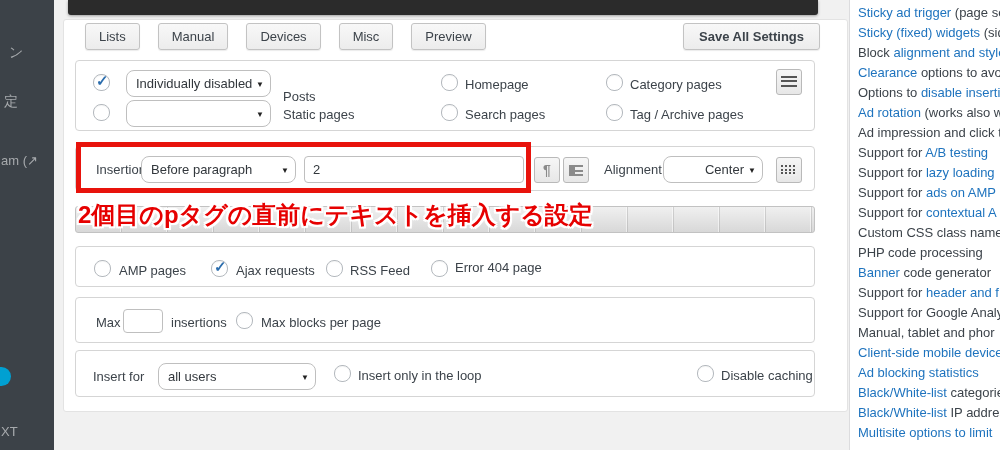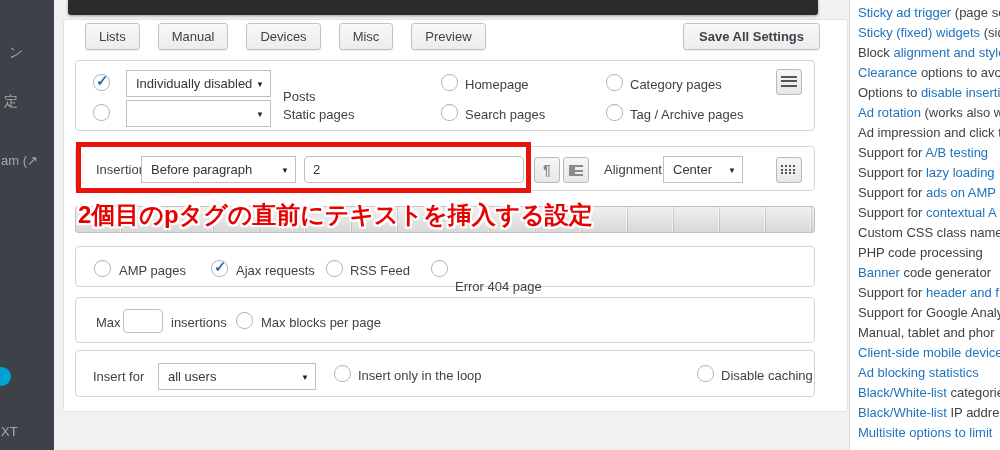--- a/index.html
+++ b/index.html
@@ -40,21 +40,21 @@
   .red-frame{position:absolute;left:76px;top:142px;width:455px;height:51px;border:5px solid #e8130c;
              box-sizing:border-box;z-index:4;}
   .annotation{position:absolute;left:78px;top:200px;z-index:6;font-size:24px;line-height:30px;font-weight:bold;
     color:#e60000;white-space:nowrap;letter-spacing:0;
     text-shadow:-2px -2px 0 #fff,2px -2px 0 #fff,-2px 2px 0 #fff,2px 2px 0 #fff,0 -2px 0 #fff,0 2px 0 #fff,-2px 0 0 #fff,2px 0 0 #fff,0 0 4px #fff;}
 
   .cb{position:absolute;width:17px;height:17px;border:1px solid #b4b9be;border-radius:8px;background:#fff;
       box-sizing:border-box;box-shadow:inset 0 1px 1px rgba(0,0,0,.05);}
   .cb.checked::after{content:"\2713";position:absolute;left:2px;top:-3px;font-size:15px;font-weight:bold;color:#2b6dad;}
 
-  .dd{position:absolute;height:27px;background:#fff;border:1px solid #bfbfbf;border-radius:0;
+  .dd{position:absolute;height:27px;background:#fff;border:1px solid #bfbfbf;border-radius:8px;
       font-size:13px;color:#32373c;line-height:25px;padding:0 18px 0 9px;box-sizing:border-box;
       white-space:nowrap;overflow:hidden;}
   .dd::after{content:"\25BC";position:absolute;right:6px;top:1px;line-height:25px;font-size:8px;color:#222;}
 
   .inp{position:absolute;height:27px;background:#fff;border:1px solid #bfbfbf;border-radius:4px;
        font-size:13px;color:#32373c;padding:0 8px;box-sizing:border-box;font-family:"Liberation Sans",sans-serif;}
 
   .lbl{position:absolute;font-size:13px;color:#3c434a;line-height:17px;white-space:nowrap;}
 
   .ibtn{position:absolute;width:26px;height:26px;background:linear-gradient(#f6f6f6,#e7e7e7);
@@ -124,41 +124,41 @@
     <span class="lbl" style="left:20px;top:14px;">Insertion</span>
     <span class="dd" style="left:65px;top:9px;width:155px;">Before paragraph</span>
     <input class="inp" style="left: 228px; top: 9px; width: 220px;" value="2">
     <span class="ibtn" style="left:458px;top:10px;">
         <span class="ic-pilcrow">¶</span>
       </span>
     <span class="ibtn" style="left:487px;top:10px;">
         <span class="ic-indent"></span>
       </span>
     <span class="lbl" style="left:528px;top:14px;">Alignment</span>
-    <span class="dd" style="left:587px;top:9px;width:80px;">Center</span>
+    <span class="dd" style="left:587px;top:9px;width:100px;text-align:right;">Center</span>
     <span class="ibtn" style="left:700px;top:10px;">
         <span class="ic-keys"></span>
       </span>
   </div>
 
   <div class="red-frame"></div>
 
   <div class="section-bar"></div>
 
   <div class="annotation">2個目のpタグの直前にテキストを挿入する設定</div>
 
   <div class="box box3">
     <span class="cb" style="left:18px;top:13px;"></span>
     <span class="lbl" style="left:43px;top:15px;">AMP pages</span>
     <span class="cb checked" style="left:135px;top:13px;"></span>
     <span class="lbl" style="left:160px;top:15px;">Ajax requests</span>
     <span class="cb" style="left:250px;top:13px;"></span>
     <span class="lbl" style="left:274px;top:15px;">RSS Feed</span>
     <span class="cb" style="left:355px;top:13px;"></span>
-    <span class="lbl" style="left:379px;top:31px;">Error 404 page</span>
+    <span class="lbl" style="left:379px;top:12px;">Error 404 page</span>
   </div>
 
   <div class="box box4">
     <span class="lbl" style="left:20px;top:16px;">Max</span>
     <input class="inp" style="left: 47px; top: 11px; width: 40px; height: 24px;" value="">
     <span class="lbl" style="left:95px;top:16px;">insertions</span>
     <span class="cb" style="left:160px;top:14px;"></span>
     <span class="lbl" style="left:185px;top:16px;">Max blocks per page</span>
   </div>
 

